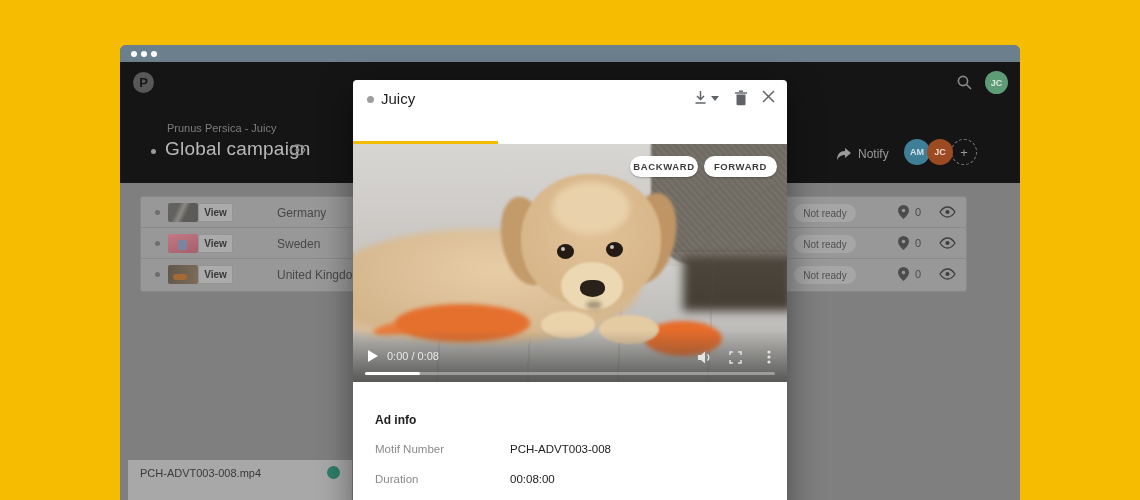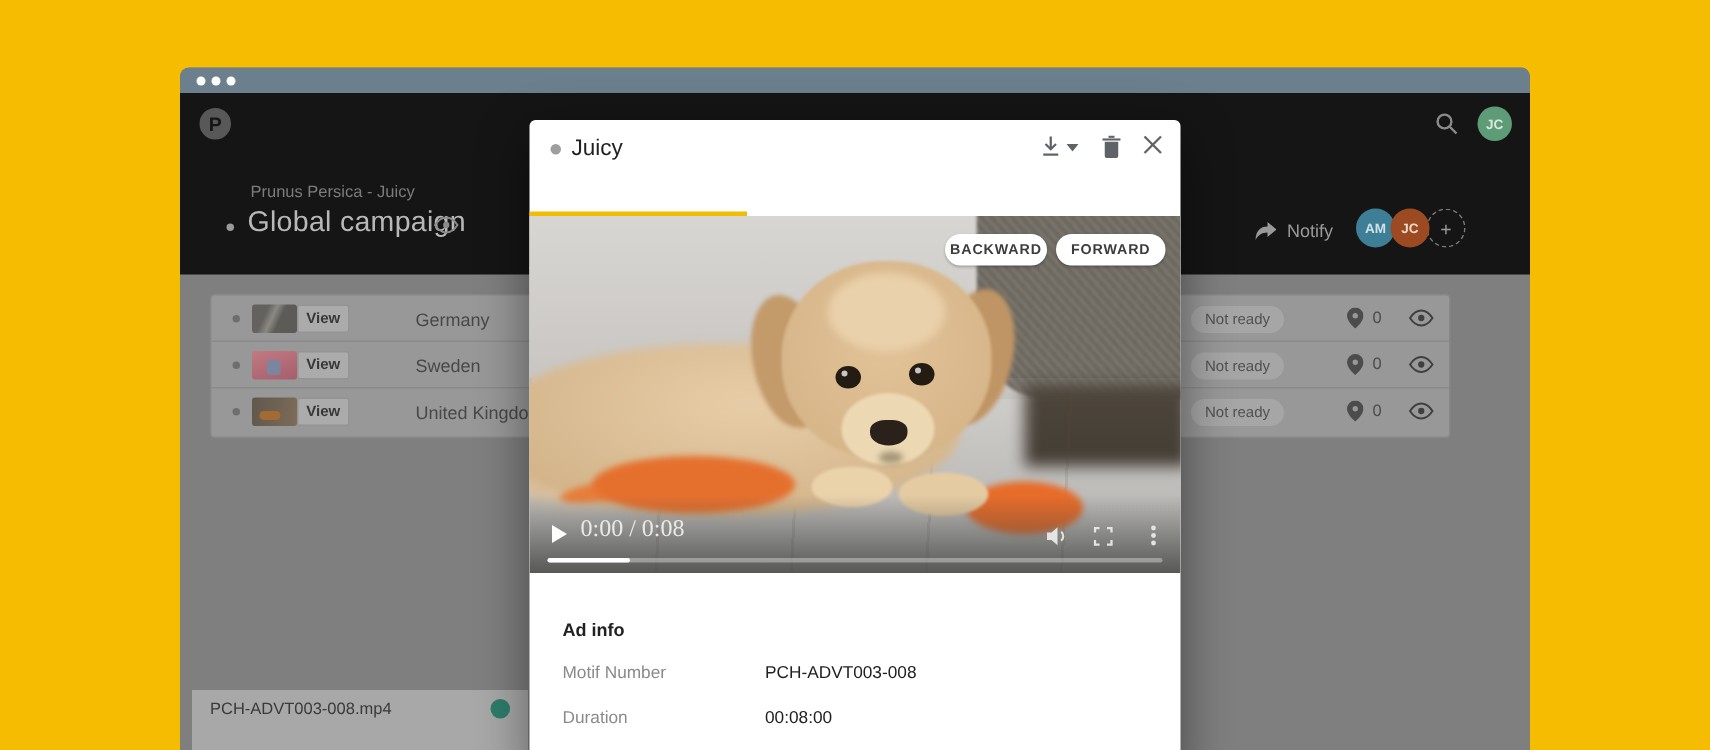--- a/index.html
+++ b/index.html
@@ -97,21 +97,21 @@
   .pup-nose { left:227px; top:136px; width:25px; height:17px; border-radius:45% 45% 55% 55%; background:#2a211b; }
   .pup-chin { left:233px; top:157px; width:16px; height:8px; border-radius:50%; background:rgba(60,45,30,.4); filter:blur(2px); }
 
   .navbtn { top:12px; height:21px; background:#fff; border-radius:11px; font-size:9.5px; font-weight:bold; color:#3c3c3c;
             letter-spacing:.6px; display:flex; align-items:center; justify-content:center; cursor:pointer; box-shadow:0 1px 2px rgba(0,0,0,.25);margin-left:16px; }
   .btn-back { right:89px; width:68px; }
   .btn-fwd { right:10px; width:73px; }
 
   .ctrl-grad { left:0; bottom:0; width:434px; height:52px; background:linear-gradient(rgba(90,92,90,0), rgba(66,68,66,.8)); }
   .play-tri { left:15px; bottom:20px; width:0; height:0; border-left:10px solid #fff; border-top:6px solid transparent; border-bottom:6px solid transparent; cursor:pointer; }
-  .ptime { left:34px; bottom:20px; font-size:16px; color:#e9e9e9;font-family:Liberation Serif, serif; }
+  .ptime { left:34px; bottom:20px; font-size:11px; color:#e9e9e9; }
   .pv-ic { bottom:18px; color:#e4e4e4; cursor:pointer; }
   .ic-vol { right:74px; } .ic-fs { right:45px; } .ic-kebab { right:16px; }
   .prog-track { left:12px; bottom:7px; width:410px; height:3px; background:rgba(255,255,255,.35); border-radius:2px; cursor:pointer; }
   .prog-played { left:0; top:0; width:55px; height:3px; background:#fff; border-radius:2px; }
 
   
   .adinfo-h { left:22px; top:333px; font-size:12px; font-weight:bold; color:#212121; }
   .f-label { left:22px; font-size:11.5px; color:#8a8a8a; }
   .f-value { left:157px; font-size:11.5px; color:#212121; }
   .fr1 { top:363px; } .fr2 { top:393px; }

